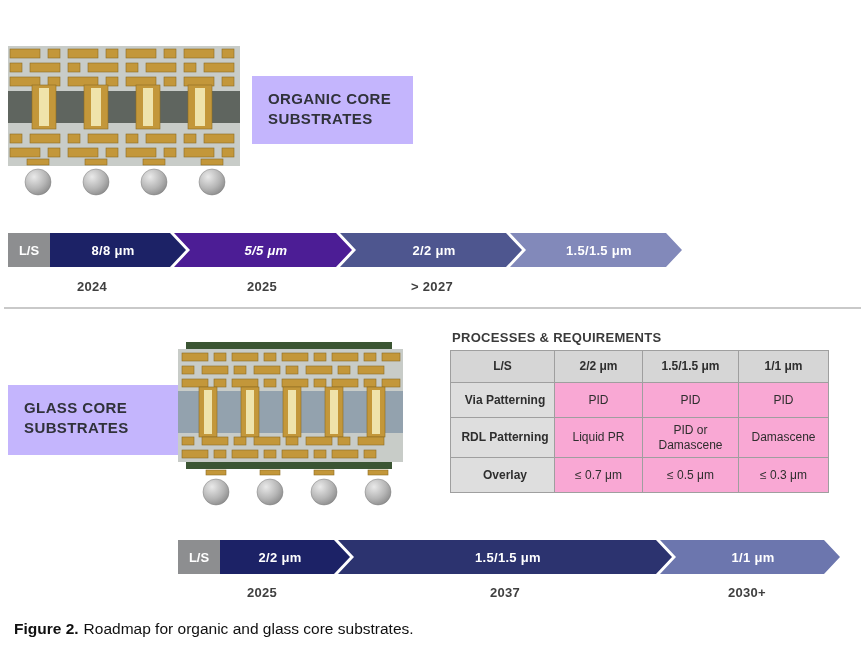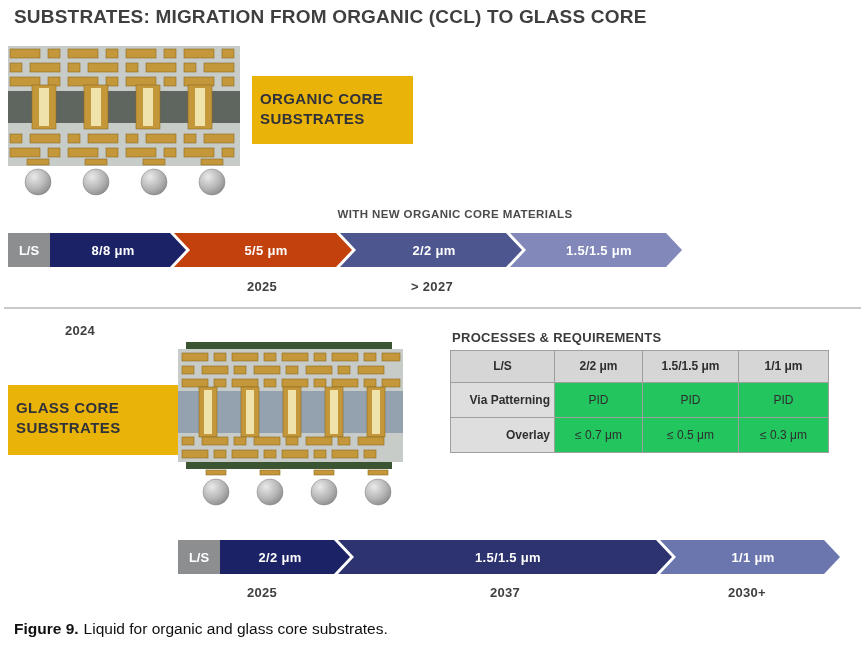--- a/index.html
+++ b/index.html
@@ -7,22 +7,22 @@
   body { font-family:"Liberation Sans", sans-serif; }
   .canvas { position:relative; width:865px; height:653px; background:#ffffff; overflow:hidden; }
 
   .title { position:absolute; left:14px; top:6px; font-size:19px; font-weight:700;
            color:#3f3f3f; letter-spacing:0.2px; }
 
   .illus { position:absolute; display:block; }
   .organic-illus { left:8px; top:46px; }
   .glass-illus  { left:178px; top:342px; }
 
-  .label-box { position:absolute; background:#eab308; font-weight:700; color:#30323a;
-               font-size:15px; line-height:1.35; padding:13px 0 0 8px; letter-spacing:0.4px; }
+  .label-box { position:absolute; background:#c4b5fd; font-weight:700; color:#30323a;
+               font-size:15px; line-height:1.35; padding:13px 0 0 16px; letter-spacing:0.4px; }
   .organic-label { left:252px; top:76px; width:161px; height:68px; }
   .glass-label   { left:8px;  top:385px; width:180px; height:70px; }
 
   .note { position:absolute; left:330px; top:208px; width:250px; text-align:center;
           font-size:11.5px; font-weight:700; color:#4b4b4b; letter-spacing:0.4px; }
 
   .ls-box { position:absolute; width:42px; height:34px; background:#8d8e90; color:#fff;
             font-weight:700; font-size:13px; display:flex; align-items:center; justify-content:center; }
   .ls-1 { left:8px;   top:233px; }
   .ls-2 { left:178px; top:540px; }
@@ -36,49 +36,48 @@
   .t1-a0 { left:50px;  top:233px; width:136px; }
   .t1-a1 { left:174px; top:233px; width:178px; }
   .t1-a2 { left:340px; top:233px; width:182px; }
   .t1-a3 { left:510px; top:233px; width:172px; }
   .t2-a0 { left:220px; top:540px; width:130px; }
   .t2-a1 { left:338px; top:540px; width:334px; }
   .t2-a2 { left:660px; top:540px; width:180px; }
 
   .year { position:absolute; font-size:13px; font-weight:700; color:#3f3f3f;
           text-align:center; letter-spacing:0.3px; }
-  .y1-0 { left:48px;  top:279px; width:64px;margin-top:44px; }
+  .y1-0 { left:60px;  top:279px; width:64px; }
   .y1-1 { left:230px; top:279px; width:64px; }
   .y1-2 { left:395px; top:279px; width:74px; }
   .y2-0 { left:232px; top:585px; width:60px; }
   .y2-1 { left:475px; top:585px; width:60px; }
   .y2-2 { left:710px; top:585px; width:74px; }
 
   .divider { position:absolute; left:4px; top:307px; width:857px; height:2px; background:#c9c9c9; }
 
   .table-title { position:absolute; left:452px; top:330px; font-size:13px; font-weight:700;
                  color:#3a3a3a; letter-spacing:0.3px; }
   .proc-table { position:absolute; left:450px; top:350px; width:378px;
                 border-collapse:collapse; table-layout:fixed; }
   .proc-table th, .proc-table td { border:1px solid #9f9f9f; font-size:12px; color:#2e2e2e;
                 text-align:center; padding:3px 4px; line-height:1.25; }
   .proc-table th { background:#d6d6d6; font-weight:700; height:32px; }
-  .proc-table td { background:#22c55e; height:35px; }
-  .proc-table td.row-name { background:#dedede; font-weight:700; text-align:right; padding-left:9px; }
+  .proc-table td { background:#f9a8d4; height:35px; }
+  .proc-table td.row-name { background:#dedede; font-weight:700; text-align:center; padding-left:9px; }
   .proc-table tr.row-tall td { height:40px; }
 
   .caption { position:absolute; left:14px; top:620px; font-size:15.5px; color:#101010; }
   .caption b { font-weight:700; margin-right:5px; }
 </style>
 </head>
 <body>
 
 <div class="canvas">
 
-  <div class="title">SUBSTRATES: MIGRATION FROM ORGANIC (CCL) TO GLASS CORE</div>
 
   <svg class="illus organic-illus" width="232" height="158" viewBox="0 0 232 158">
     <defs>
       <radialGradient id="ballA" cx="0.35" cy="0.3" r="0.85">
         <stop offset="0" stop-color="#e9e9e9"></stop>
         <stop offset="0.55" stop-color="#b5b5b5"></stop>
         <stop offset="1" stop-color="#7f7f7f"></stop>
       </radialGradient>
     </defs>
     <g>
@@ -151,27 +150,26 @@
       <circle cx="146" cy="136" r="13" fill="url(#ballA)"></circle>
       <circle cx="204" cy="136" r="13" fill="url(#ballA)"></circle>
     </g>
   </svg>
 
   <div class="label-box organic-label">
     <div>ORGANIC CORE</div>
     <div>SUBSTRATES</div>
   </div>
 
-  <div class="note">WITH NEW ORGANIC CORE MATERIALS</div>
 
   <div class="ls-box ls-1">L/S</div>
   <div class="arrow arrow-first t1-a0" style="background: rgb(28, 34, 102);">
     <span>8/8 μm</span>
     </div>
-  <div class="arrow arrow-mid t1-a1" style="background: #c2410c;">
+  <div class="arrow arrow-mid t1-a1" style="background: #4c1d95; font-style: italic;">
     <span>5/5 μm</span>
     </div>
   <div class="arrow arrow-mid t1-a2" style="background: rgb(78, 86, 143);">
     <span>2/2 μm</span>
     </div>
   <div class="arrow arrow-mid t1-a3" style="background: rgb(130, 137, 186);">
     <span>1.5/1.5 μm</span>
     </div>
 
   <div class="year y1-0">2024</div>
@@ -288,20 +286,26 @@
       <th>2/2 μm</th>
       <th>1.5/1.5 μm</th>
       <th>1/1 μm</th>
     </tr>
     <tr>
       <td class="row-name">Via Patterning</td>
       <td>PID</td>
       <td>PID</td>
       <td>PID</td>
     </tr>
+    <tr class="row-tall">
+      <td class="row-name">RDL Patterning</td>
+      <td>Liquid PR</td>
+      <td>PID or Damascene</td>
+      <td>Damascene</td>
+    </tr>
     <tr>
       <td class="row-name">Overlay</td>
       <td>≤ 0.7 μm</td>
       <td>≤ 0.5 μm</td>
       <td>≤ 0.3 μm</td>
     </tr>
   </tbody>
     </table>
 
   <div class="ls-box ls-2">L/S</div>
@@ -313,16 +317,16 @@
     </div>
   <div class="arrow arrow-mid t2-a2" style="background: rgb(108, 118, 174);">
     <span>1/1 μm</span>
     </div>
 
   <div class="year y2-0">2025</div>
   <div class="year y2-1">2037</div>
   <div class="year y2-2">2030+</div>
 
   <div class="caption">
-    <b>Figure 9.</b><span>Liquid for organic and glass core substrates.</span>
+    <b>Figure 2.</b><span>Roadmap for organic and glass core substrates.</span>
   </div>
 
 </div>
 
 </body></html>

